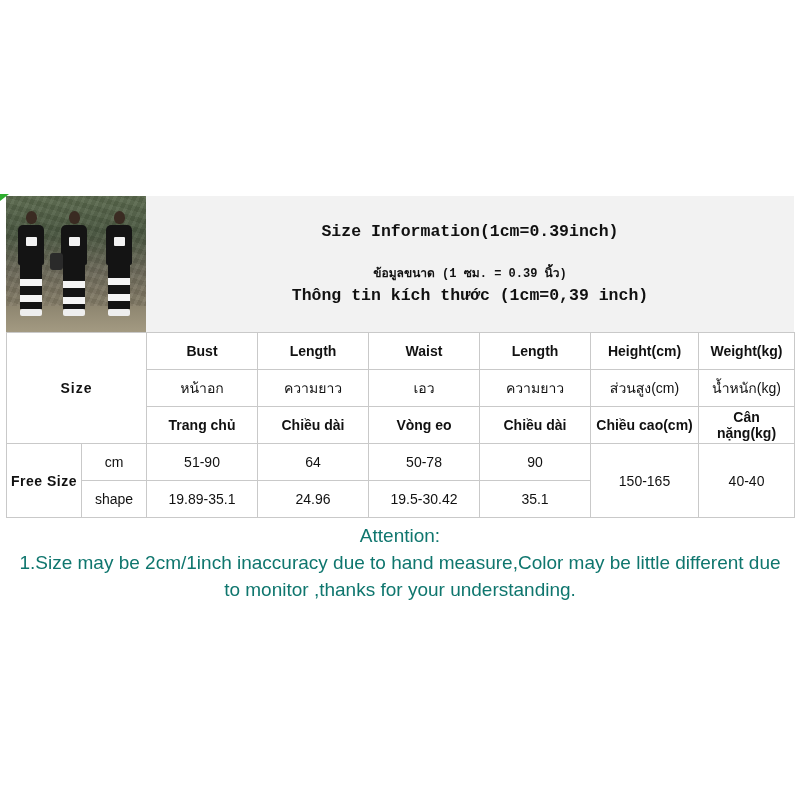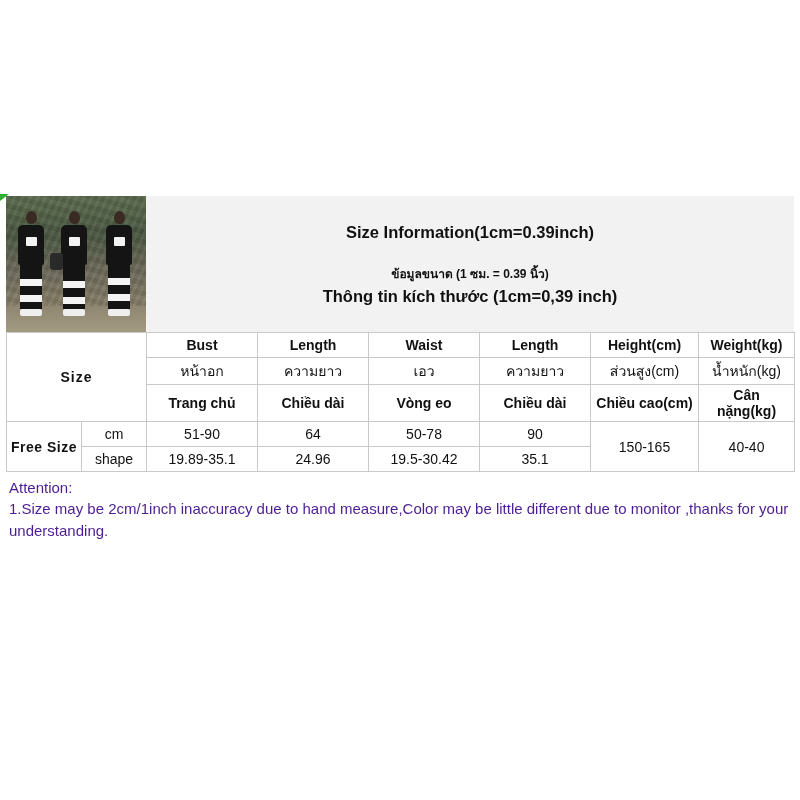--- a/index.html
+++ b/index.html
@@ -135,36 +135,37 @@
     padding: 6px 10px;
     box-sizing: border-box;
   }
   .title-line {
     font-weight: bold;
     font-size: 16.5px;
     color: #111111;
     text-align: center;
     line-height: 1.25;
     white-space: nowrap;
+    font-family: Liberation Mono, monospace;
   }
   .title-line.thai { font-size: 12px; margin-top: 20px; }
 
   
   table.size-table {
     width: 100%;
     border-collapse: collapse;
     table-layout: fixed;
   }
   table.size-table td {
     border: 1px solid #c9c9c9;
     text-align: center;
     font-size: 14px;
     color: #111111;
     padding: 2px 3px;
-    height: 25px;
+    height: 37px;
     box-sizing: border-box;
     background: #ffffff;
   }
   td.hdr {
     font-weight: bold;
   }
   td.size-label {
     font-weight: bold;
     font-size: 20px;
     letter-spacing: 1px;
@@ -184,23 +185,24 @@
   .col-c { width: 111px; }
   .col-d { width: 111px; }
   .col-e { width: 111px; }
   .col-f { width: 111px; }
   .col-g { width: 108px; }
   .col-h { width: 96px; }
 
   
   .attention {
     padding: 5px 3px 0 3px;
-    font-size: 15px;
-    color: #4c1d95;
+    font-size: 19px;
+    color: #0f766e;
     line-height: 1.42;
+    text-align: center;
   }
   .attention p { margin: 0; }
 
   
   .green-mark {
     position: absolute;
     width: 0; height: 0;
     border-left: 9px solid #2fae2f;
     border-bottom: 7px solid transparent;
     border-top: 0 solid transparent;

